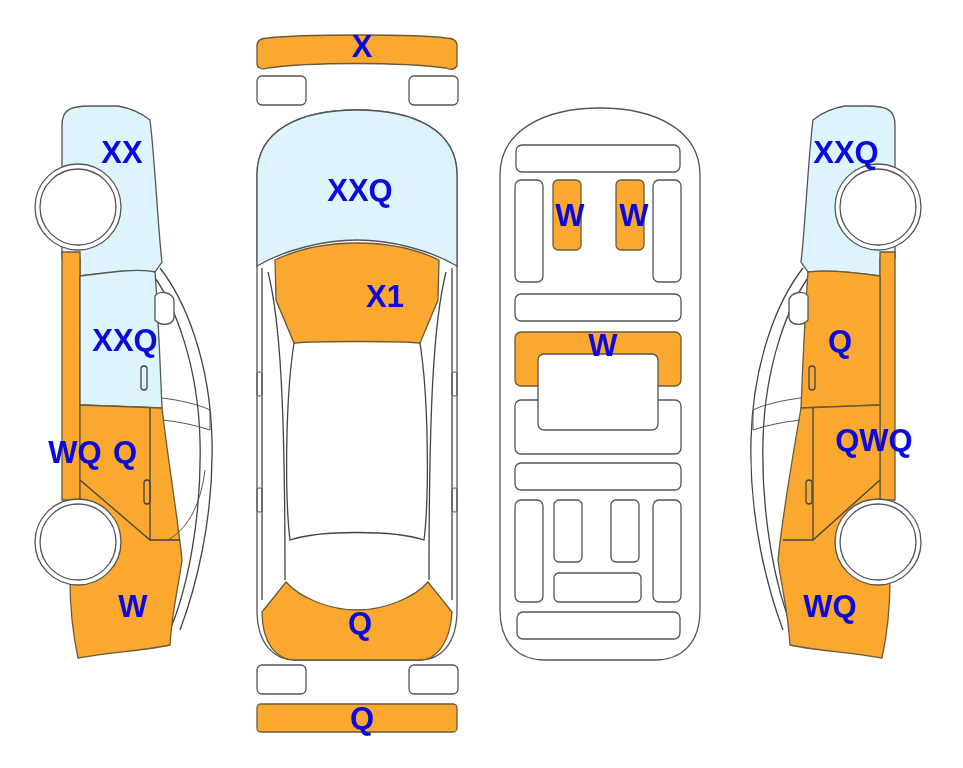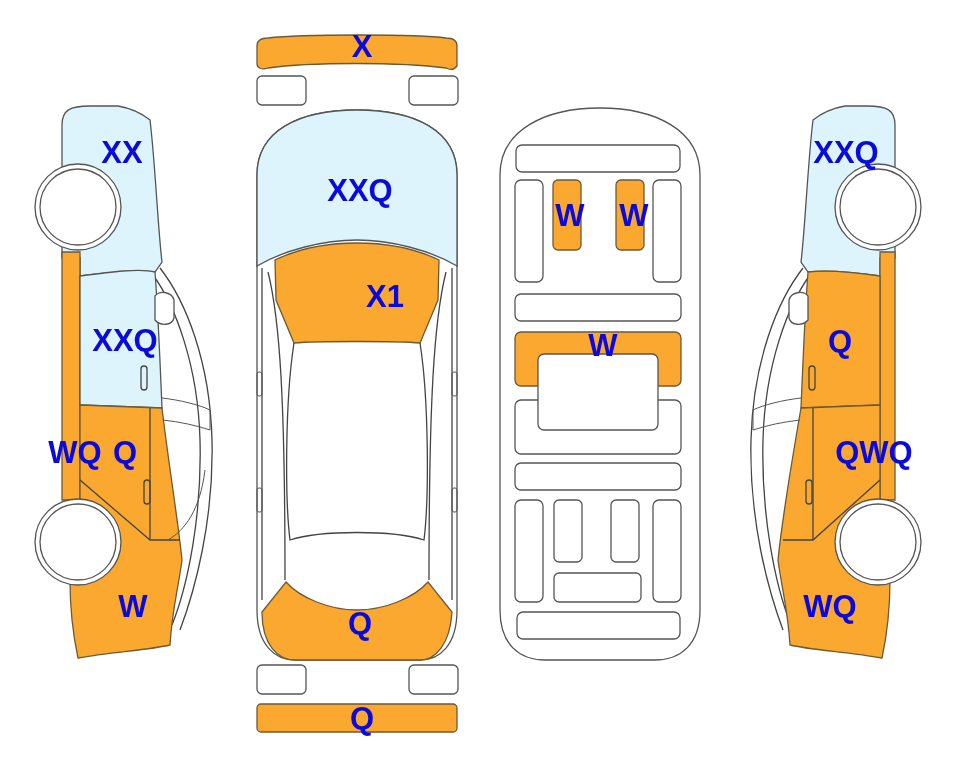--- a/index.html
+++ b/index.html
@@ -134,14 +134,14 @@
 <span class="label" style="left:349px; top:296px;margin-left:36px;">X1</span>
 <span class="label" style="left:360px; top:623px;">Q</span>
 <span class="label" style="left:362px; top:718px;">Q</span>
 
 <span class="label" style="left:570px; top:215px;">W</span>
 <span class="label" style="left:634px; top:215px;">W</span>
 <span class="label" style="left:603px; top:345px;">W</span>
 
 <span class="label" style="left:846px; top:152px;">XXQ</span>
 <span class="label" style="left:840px; top:341px;">Q</span>
-<span class="label" style="left:874px; top:452px;">QWQ</span>
+<span class="label" style="left:874px; top:440px;">QWQ</span>
 <span class="label" style="left:830px; top:606px;">WQ</span>
 
 </body></html>

